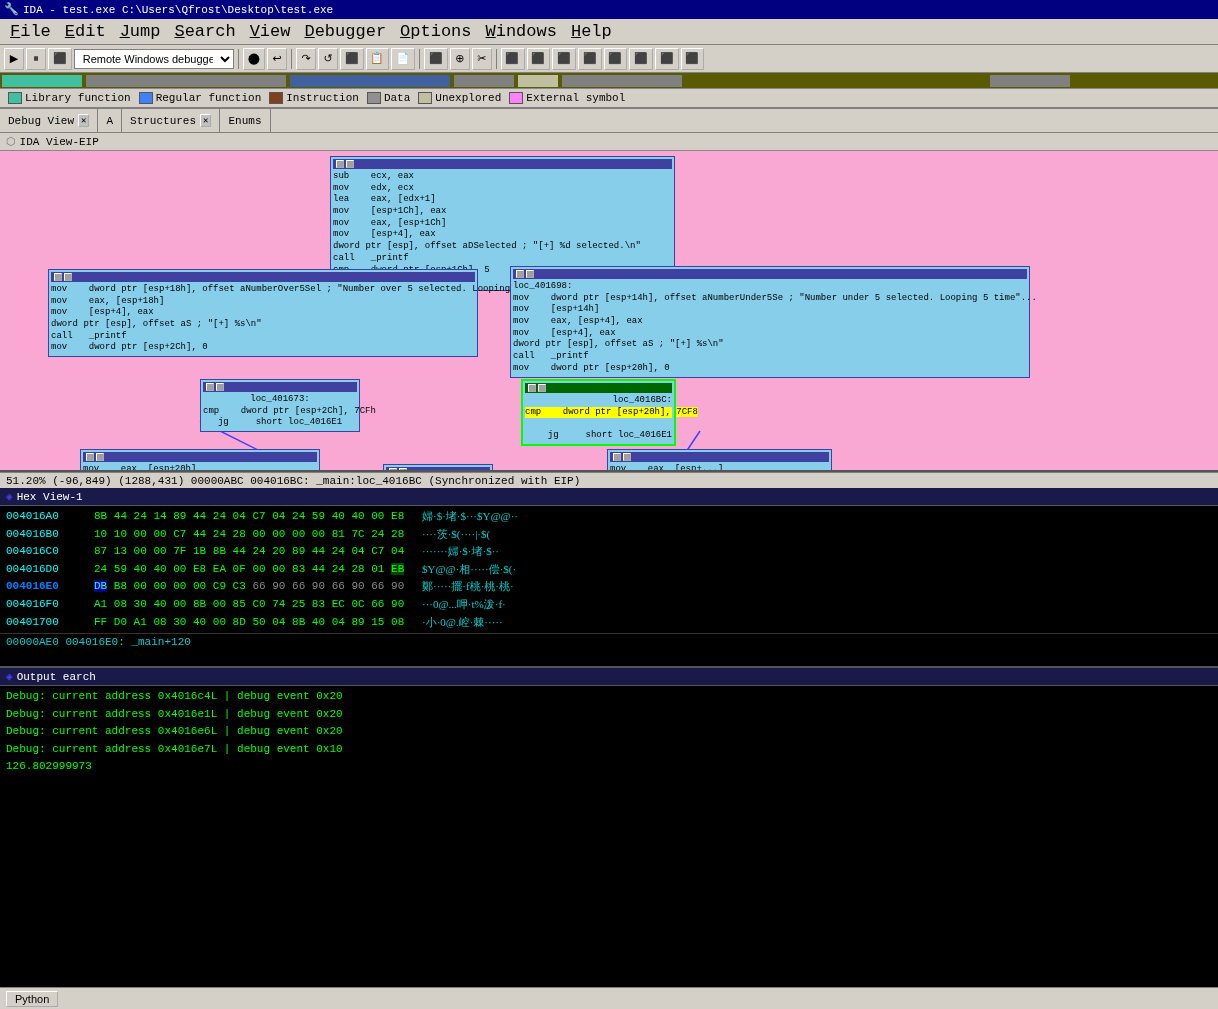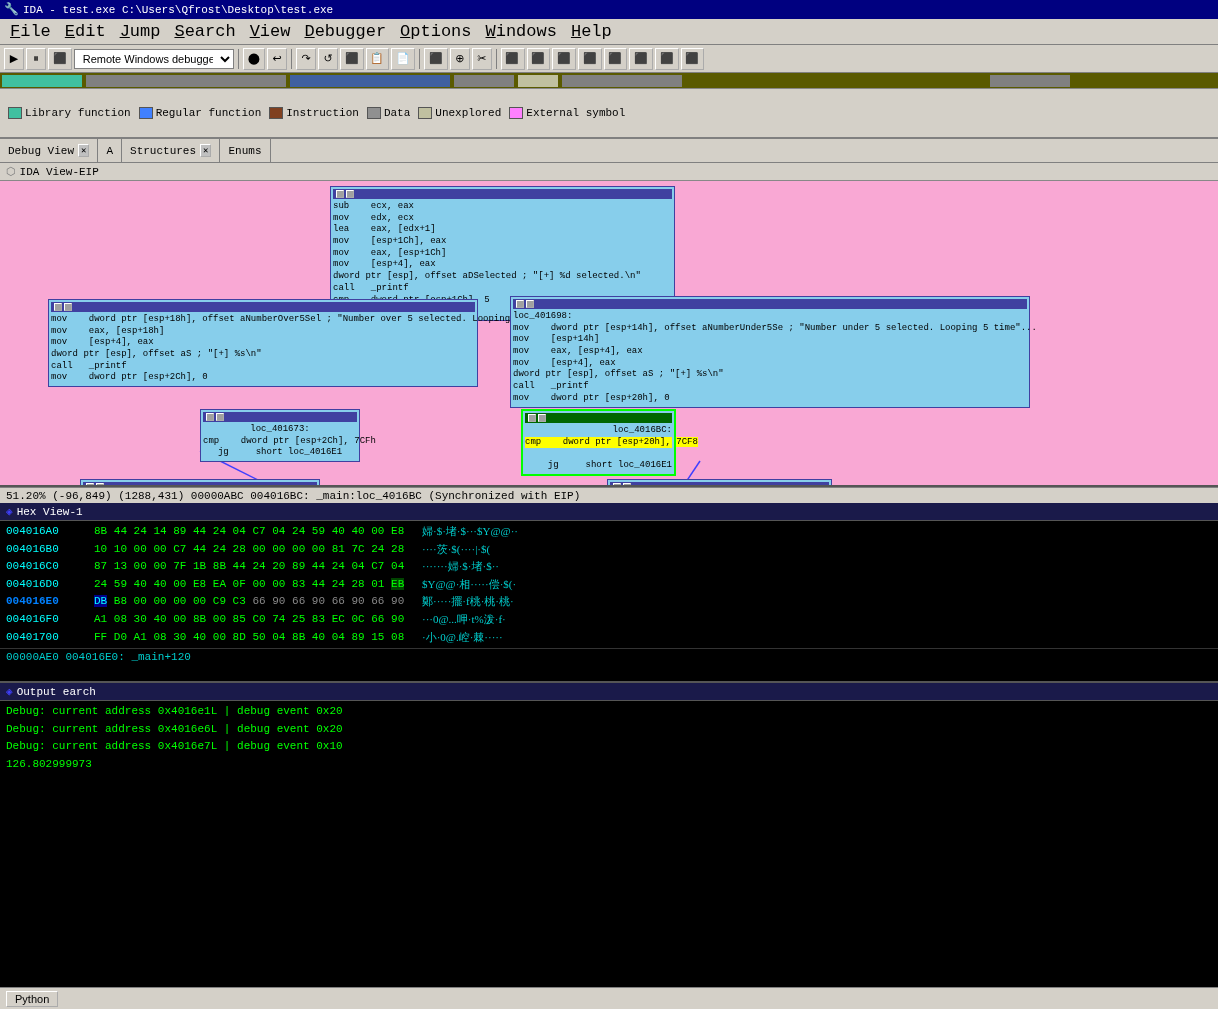--- a/index.html
+++ b/index.html
@@ -68,21 +68,21 @@
       padding: 1px 4px;
       font-size: 11px;
       height: 20px;
       width: 160px;
     }
 
     
     #legend-bar {
       background: #d4d0c8;
       border-bottom: 2px solid #808080;
-      padding: 18px 8px;
+      padding: 3px 8px;
       display: flex;
       align-items: center;
       gap: 8px;
       font-size: 11px;
     }
     .legend-item { display: flex; align-items: center; gap: 3px; }
     .legend-color {
       width: 14px;
       height: 12px;
       border: 1px solid #555;
@@ -560,20 +560,21 @@
       <span>00000AE0 004016E0: _main+120</span>
     </div>
   </div>
 
   <div id="output-window">
     <div id="output-title">
       <span style="color:#4040ff;">◈</span>
       <span>Output earch</span>
     </div>
     <div id="output-content">
+      <div>Debug: current address 0x4016c4L | debug event 0x20</div>
       <div>Debug: current address 0x4016e1L | debug event 0x20</div>
       <div>Debug: current address 0x4016e6L | debug event 0x20</div>
       <div>Debug: current address 0x4016e7L | debug event 0x10</div>
       <div>126.802999973</div>
     </div>
   </div>
 
   <div id="python-bar">
     <button class="python-tab">Python</button>
   </div>

